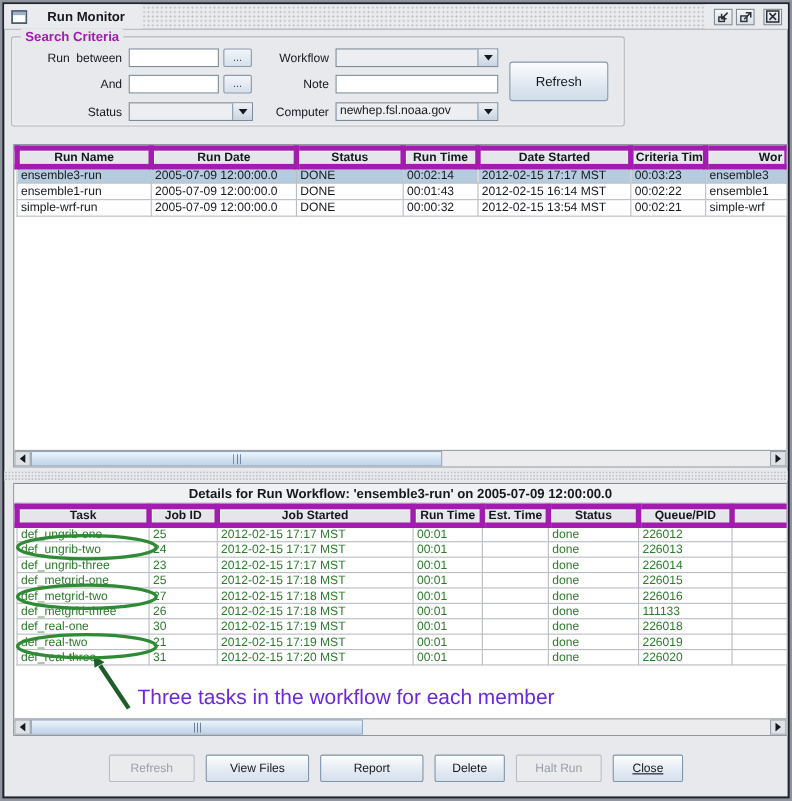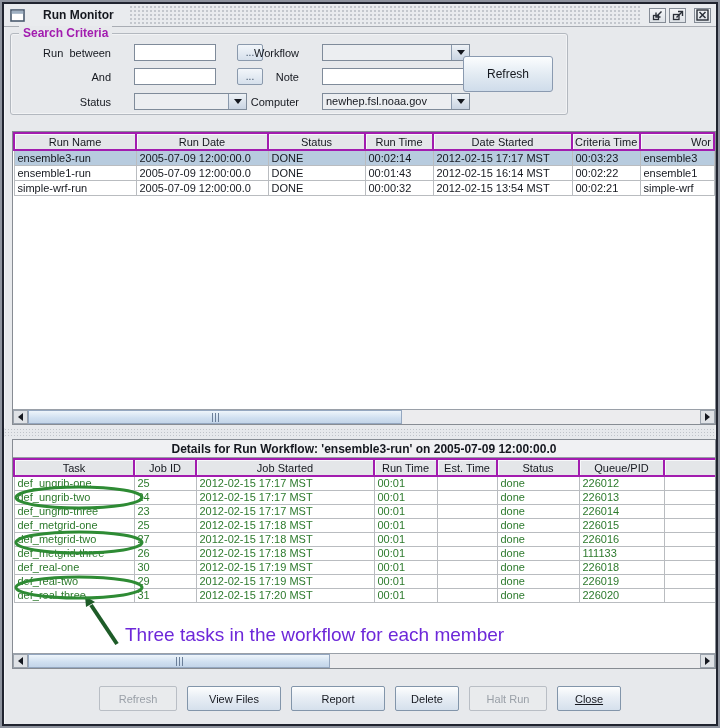--- a/index.html
+++ b/index.html
@@ -25,21 +25,21 @@
     background:linear-gradient(#f4f6f8,#dde1e6); display:flex;
     align-items:center; justify-content:center; padding:0; }
   .tb-btn svg { display:block; }
 
   
   .fieldset { position:absolute; left:6px; top:6px; width:558px; height:82px;
     border:1px solid #b3b8bf; border-radius:3px;
     box-shadow: inset 0 0 0 1px #f2f3f5; }
   .legend { position:absolute; left:8px; top:-8px; background:#e7e9ec;
     padding:0 4px; font-size:12px; font-weight:bold; color:#a21caf; }
-  .srow { position:absolute; display:flex; align-items:center;gap:17px; }
+  .srow { position:absolute; display:flex; align-items:center; }
   .flabel { font-size:11px; color:#15181f; text-align:right; white-space:pre; }
   .tfield { height:17px; border:1px solid #7f8b9a; background:#ffffff;
     font-size:11px; font-family:"Liberation Sans",sans-serif; padding:0 3px; }
   .dots-btn { width:26px; height:17px; margin-left:4px; border:1px solid #8a99ac;
     background:linear-gradient(#f2f6fa,#d6e0ec); color:#3c4f66; font-size:10px;
     line-height:10px; border-radius:2px; }
   .combo { height:17px; border:1px solid #7f8b9a; background:#eceef1;
     display:flex; align-items:stretch; }
   .combo-text { flex:1; font-size:11px; color:#15181f; padding:1px 3px;
     overflow:hidden; white-space:nowrap; }
@@ -50,22 +50,22 @@
     border-right:4px solid transparent; border-top:5px solid #15181f; }
   .refresh-big { position:absolute; left:452px; top:22px; width:90px; height:36px;
     border:1px solid #8a9ab0; border-radius:3px; font-size:12px; color:#15181f;
     background:linear-gradient(#fbfdfe,#e3ebf3 50%,#cfdcea);
     font-family:"Liberation Sans",sans-serif; }
 
   
   .pane { position:absolute; left:8px; background:#ffffff;
     border:1px solid #878c93; overflow:hidden; }
   table { border-collapse:collapse; table-layout:fixed; width:702px; font-size:11px; }
-  th { height:17px; background:#e4e6e9; border:2px solid #a21caf;
-    box-shadow: inset 1px 1px 0 #f7f8fa; font-weight:normal; color:#15181f;
+  th { height:17px; background:#e4e6e9; border:5px solid #a21caf;
+    box-shadow: inset 1px 1px 0 #f7f8fa; font-weight:bold; color:#15181f;
     text-align:center; overflow:hidden; white-space:nowrap; padding:0 2px; }
   td { border:1px solid #b9bcc0; background:#fff; color:#15181f;
     overflow:hidden; white-space:nowrap; padding:0 3px; }
   #runs-table td { height:15px; }
   #runs-table th:last-child { text-align:right; }
   #runs-table tr.selected td { background:#b7cbde; }
   #details-table td { height:14px; color:#2d7a2d; }
 
   .detail-title { height:18px; background:#f0f1f3; border-bottom:1px solid #989da4;
     display:flex; align-items:center; justify-content:center;
@@ -359,21 +359,21 @@
               <td>30</td>
               <td>2012-02-15 17:19 MST</td>
               <td>00:01</td>
               <td></td>
               <td>done</td>
               <td>226018</td>
               <td></td>
             </tr>
             <tr>
               <td>def_real-two</td>
-              <td>29</td>
+              <td>21</td>
               <td>2012-02-15 17:19 MST</td>
               <td>00:01</td>
               <td></td>
               <td>done</td>
               <td>226019</td>
               <td></td>
             </tr>
             <tr>
               <td>def_real-three</td>
               <td>31</td>

